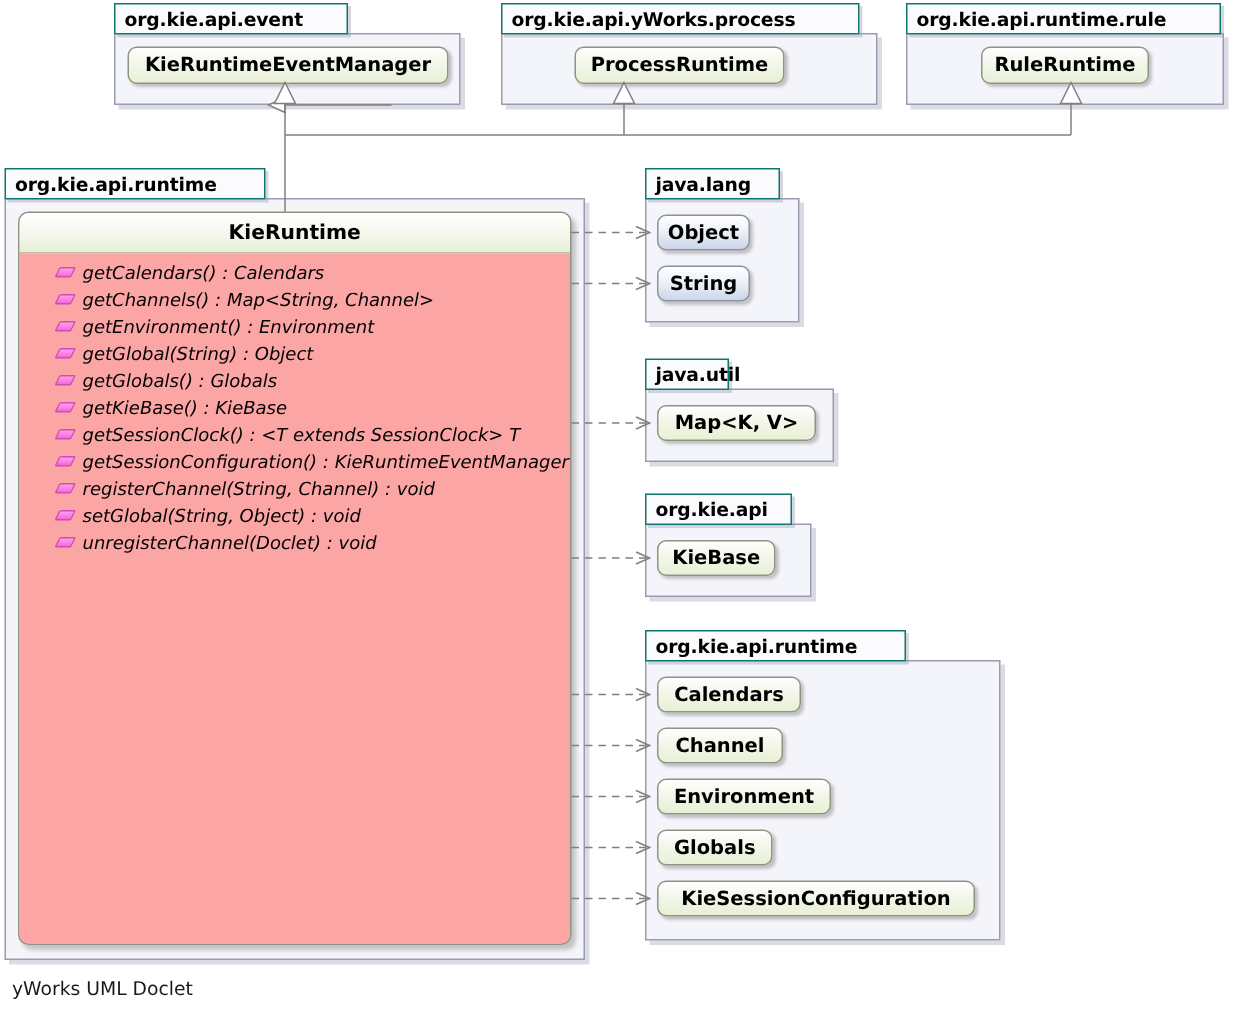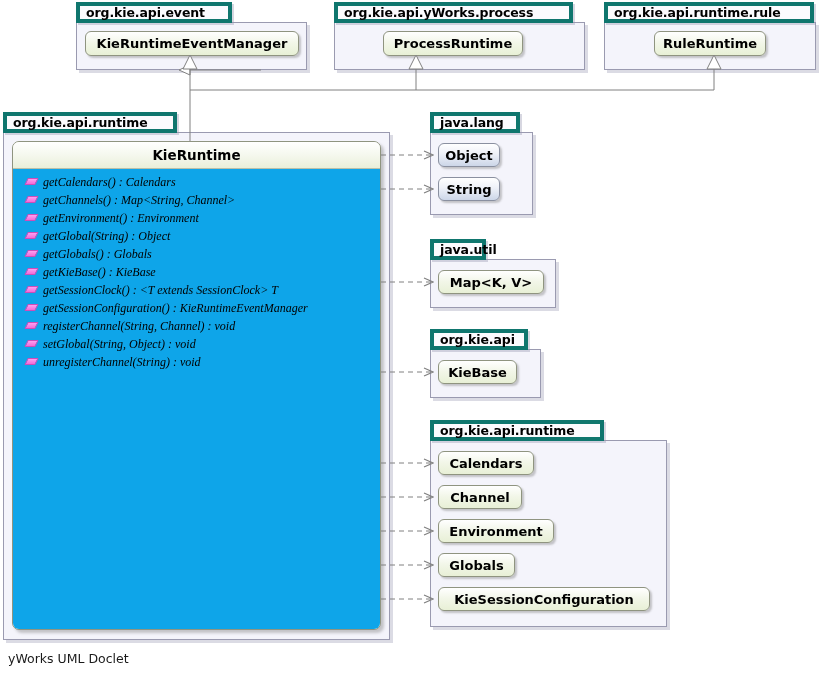--- a/index.html
+++ b/index.html
@@ -29,21 +29,21 @@
   .pkg {
     position: absolute;
   }
   .pkg-tab {
     position: absolute;
     left: 0;
     top: 0;
     height: 21px;
     box-sizing: border-box;
     background: #fbfbfe;
-    border: 4px solid #0f766e;
+    border: 1px solid #0f766e;
     box-shadow: 2px 2px 0 0 rgba(150,150,175,0.38);
     display: flex;
     align-items: center;
     padding: 0 7px 0 6px;
     font-size: 12.5px;
     font-weight: bold;
     letter-spacing: -0.1px;
     color: #000;
     white-space: nowrap;
     z-index: 3;
@@ -107,25 +107,24 @@
     background: linear-gradient(to bottom, #ffffff 0%, #f4f7ec 55%, #e9efd9 100%);
     border-bottom: 1px solid #b9bfa8;
     display: flex;
     align-items: center;
     justify-content: center;
     font-size: 13.5px;
     font-weight: bold;
     color: #000;
   }
   .bignode-body {
-    padding: 4px 0 0 4px;
-    background: #0ea5e9;
+    padding: 4px 0 0 16px;
+    background: #fca5a5;
     height: calc(100% - 27px);
     box-sizing: border-box;
-    font-family: Liberation Serif, serif;
   }
   .member {
     display: flex;
     align-items: center;
     height: 18px;
     padding-left: 9px;
     font-size: 12px;
     font-style: italic;
     color: #000;
     white-space: nowrap;
@@ -265,21 +264,21 @@
         <div class="member">
           <span class="member-icon">
               <i></i>
             </span>
           <span class="member-text">setGlobal(String, Object) : void</span>
         </div>
         <div class="member">
           <span class="member-icon">
               <i></i>
             </span>
-          <span class="member-text">unregisterChannel(String) : void</span>
+          <span class="member-text">unregisterChannel(Doclet) : void</span>
         </div>
 
       </div>
     </div>
   </div>
 
   <div class="pkg" style="left:430px; top:112px;">
     <div class="pkg-tab" style="width:90px;">java.lang</div>
     <div class="pkg-body" style="top:20px; width:103px; height:83px;"></div>
     <div class="node jclass" style="left:8px; top:31px; width:62px; height:24px;">

